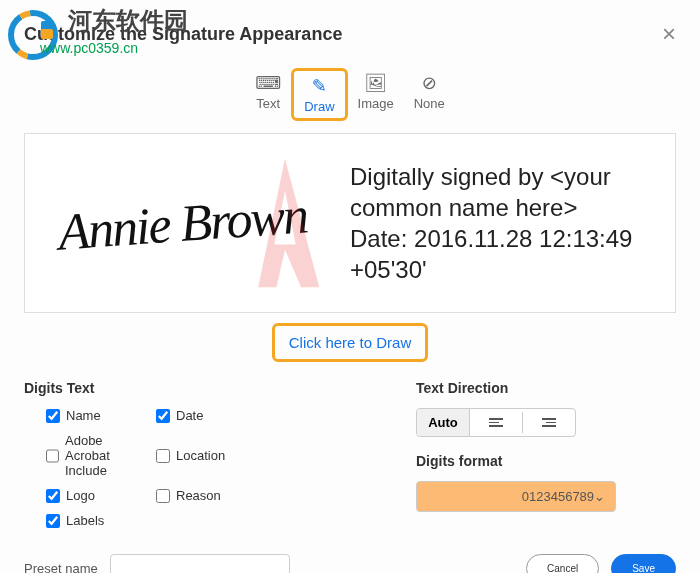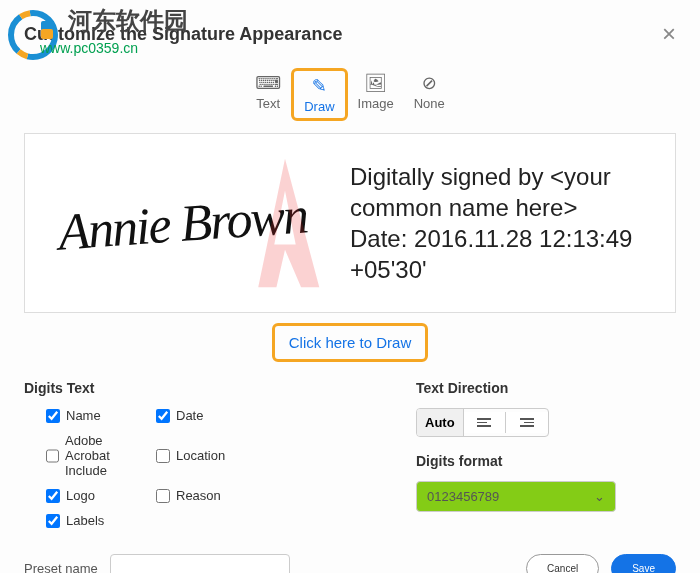--- a/index.html
+++ b/index.html
@@ -170,21 +170,21 @@
     }
     .checkbox-item input {
       width: 14px;
       height: 14px;
     }
     .direction-buttons {
       display: flex;
       border: 1px solid #ccc;
       border-radius: 4px;
       overflow: hidden;
-      width: 133px;
+      width: 160px;
       margin-bottom: 16px;
       align-items: center;
     }
     .dir-btn {
       flex: 1;
       padding: 6px 8px;
       background: #fff;
       border: none;
       border-right: 1px solid #ccc;
       font-size: 13px;
@@ -194,23 +194,23 @@
       justify-content: center;
     }
     .dir-btn:last-child { border-right: none; }
     .dir-btn.active { background: #f0f0f0; font-weight: 600; }
     .digits-select {
       width: 200px;
       padding: 7px 10px;
       border: 1px solid #ccc;
       border-radius: 4px;
       font-size: 13px;
-      background: #84cc16;
-      display: flex;
-      justify-content: space-between;
+      background: #fdba74;
+      display: flex;
+      justify-content: flex-end;
       align-items: center;
       cursor: pointer;
       color: #555;
     }
     .footer {
       display: flex;
       align-items: center;
       margin-top: 26px;
       gap: 12px;
     }

